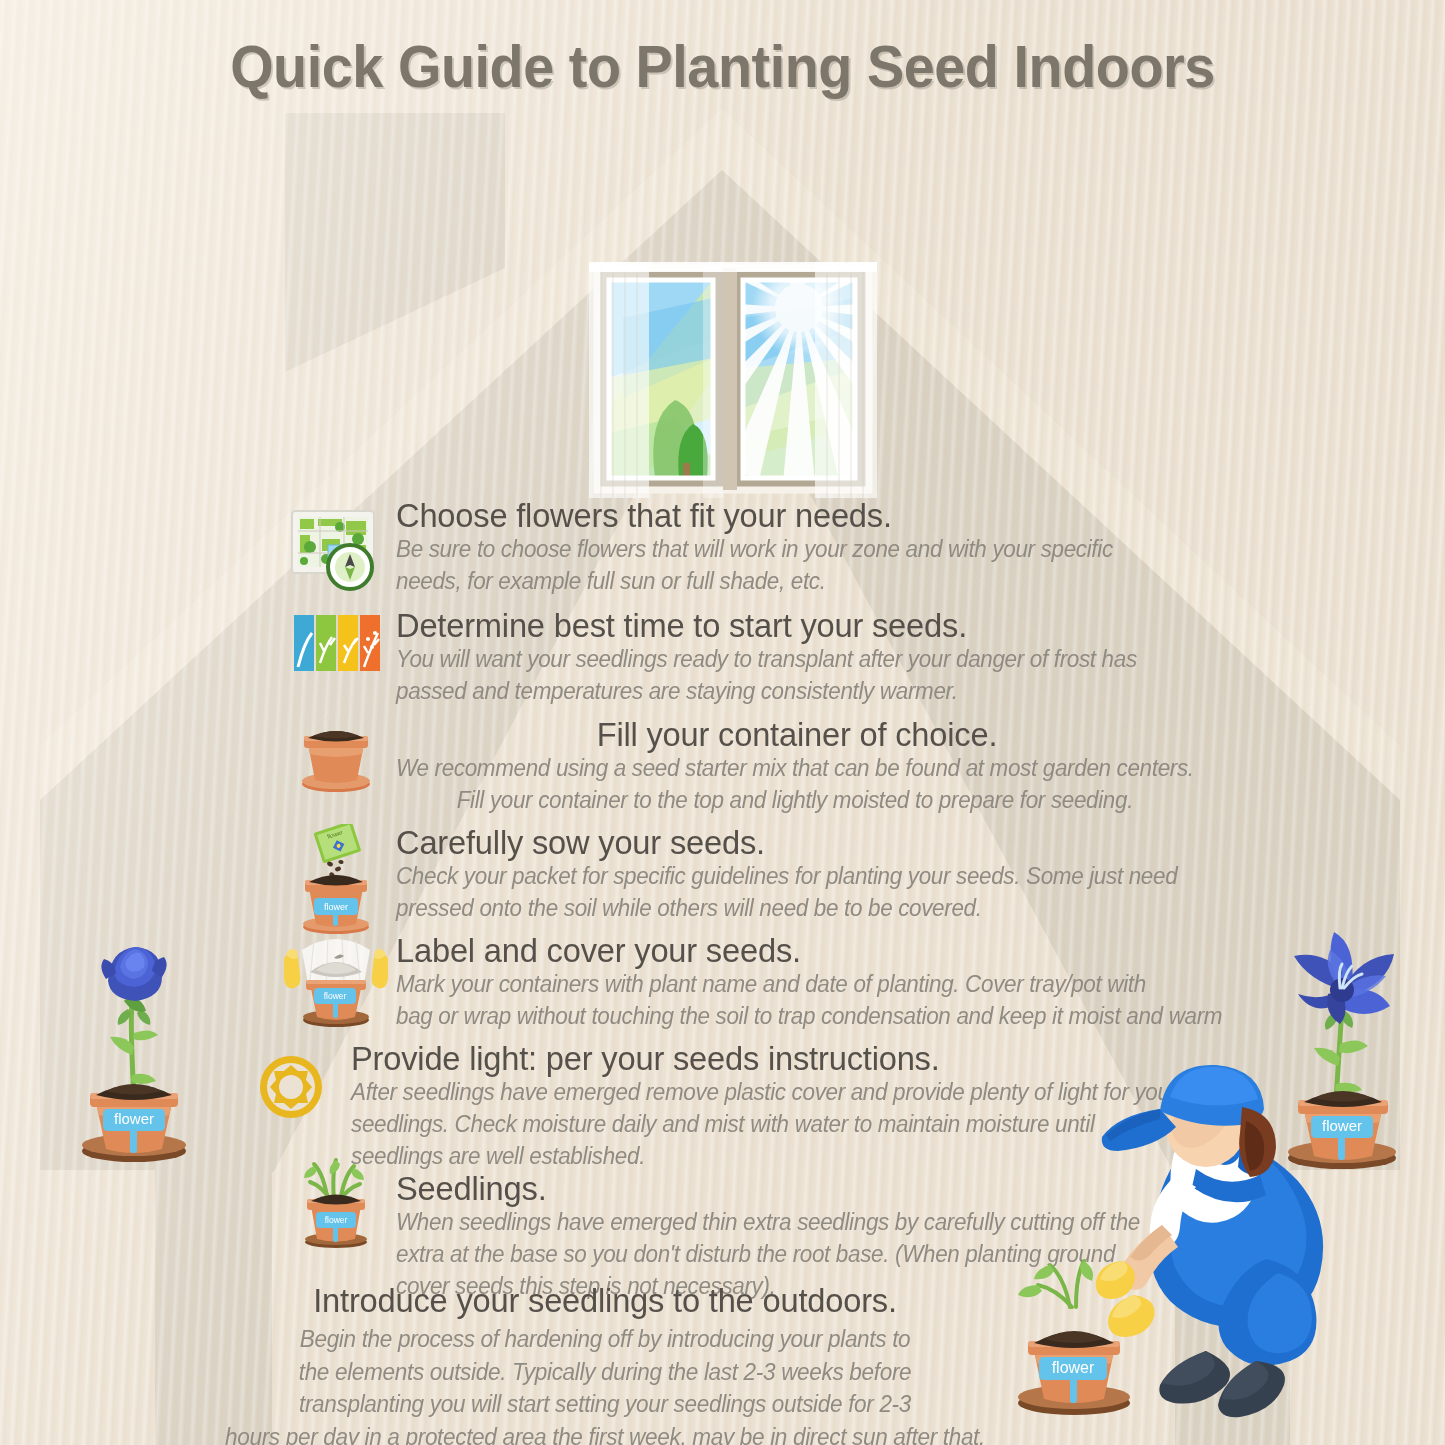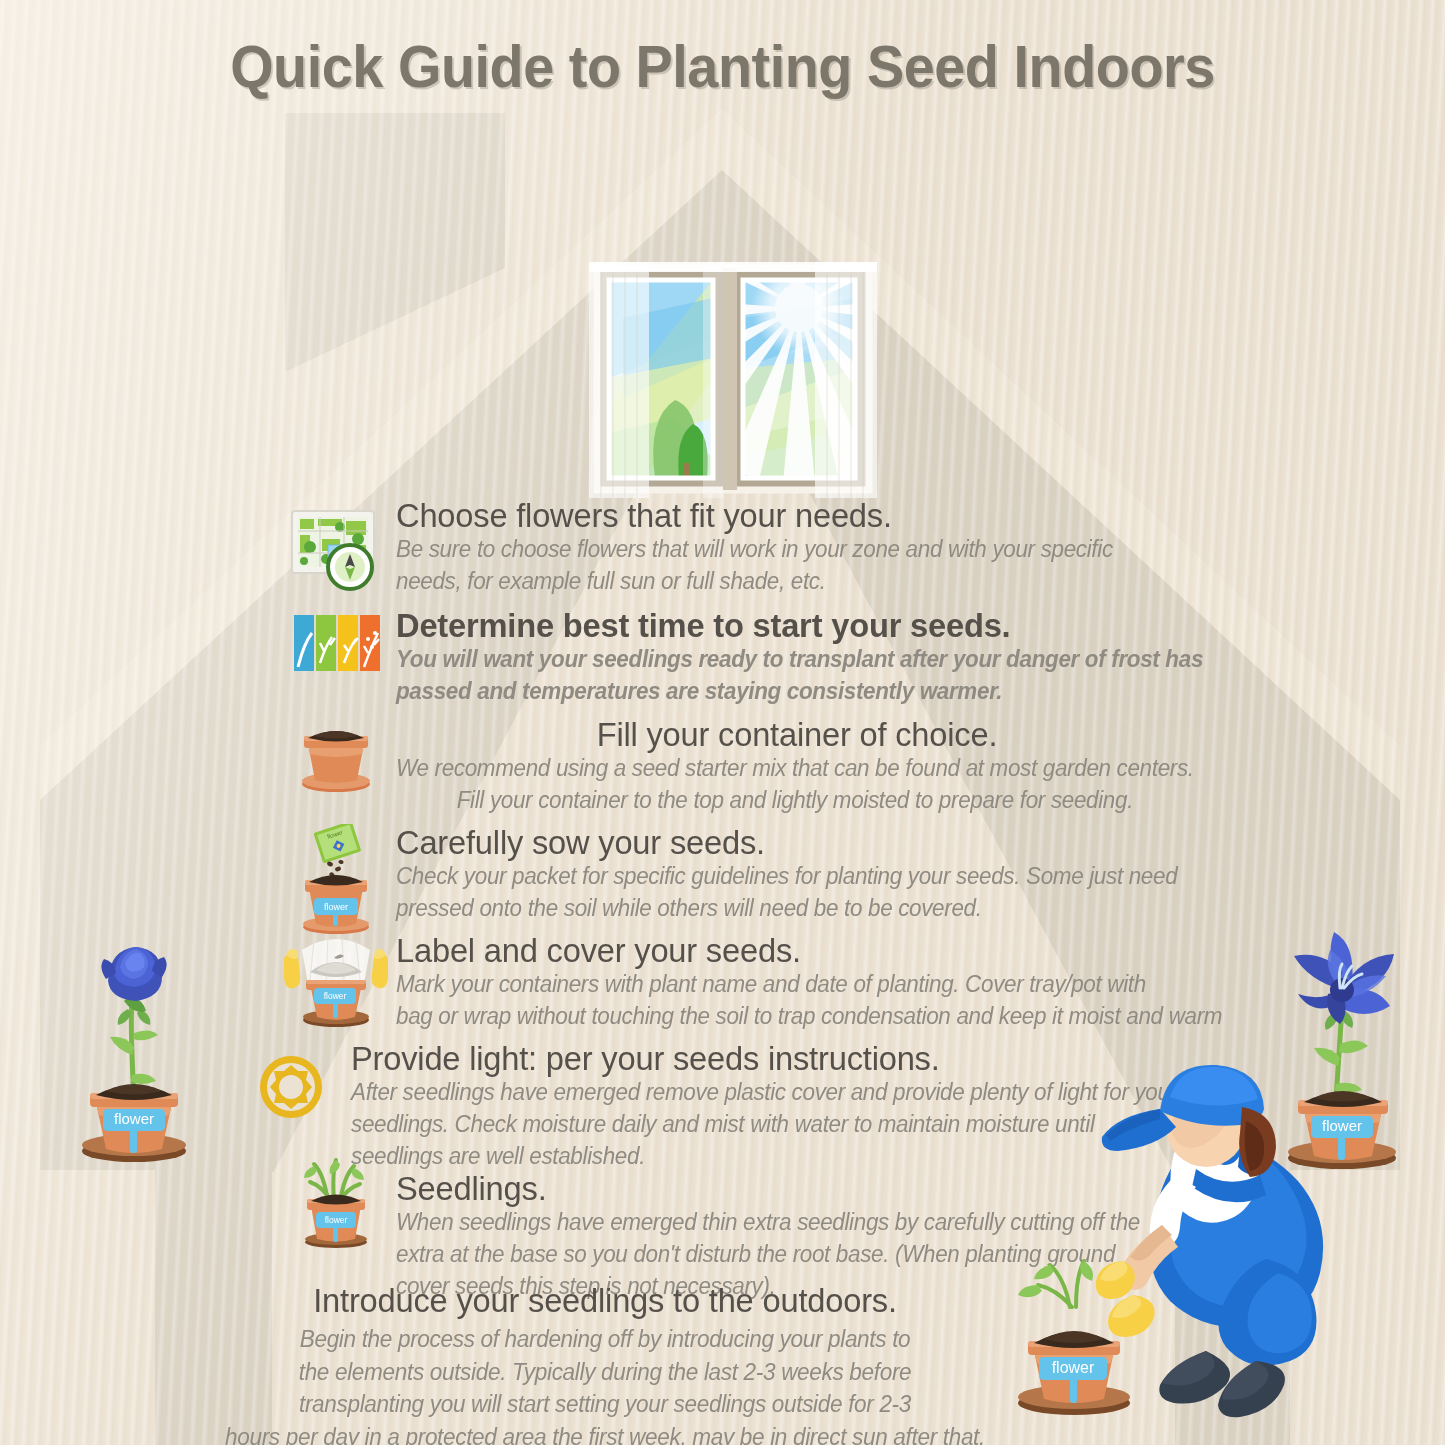--- a/index.html
+++ b/index.html
@@ -86,21 +86,21 @@
     line-height:1.32;
     letter-spacing:-0.35px;
     transform:scaleX(0.955);
     transform-origin:left center;
     margin-top:1px;
     white-space:nowrap;
   }
 
   
   .s0 { margin-top:0; }
-  .s1 { margin-top:10px;font-weight:bold; }
+  .s1 { margin-top:10px; }
   .s2 { margin-top:9px;text-align:center; }
   .s3 { margin-top:8px; }
   .s4 { margin-top:8px; }
   .s5 { margin-top:8px;justify-content:flex-end; }
   .s6 { margin-top:-2px; }
 
   
   .closing { position:absolute; left:180px; top:1282px; width:850px; text-align:center; }
   .closing-head {
     font-family:"Liberation Sans", sans-serif;

